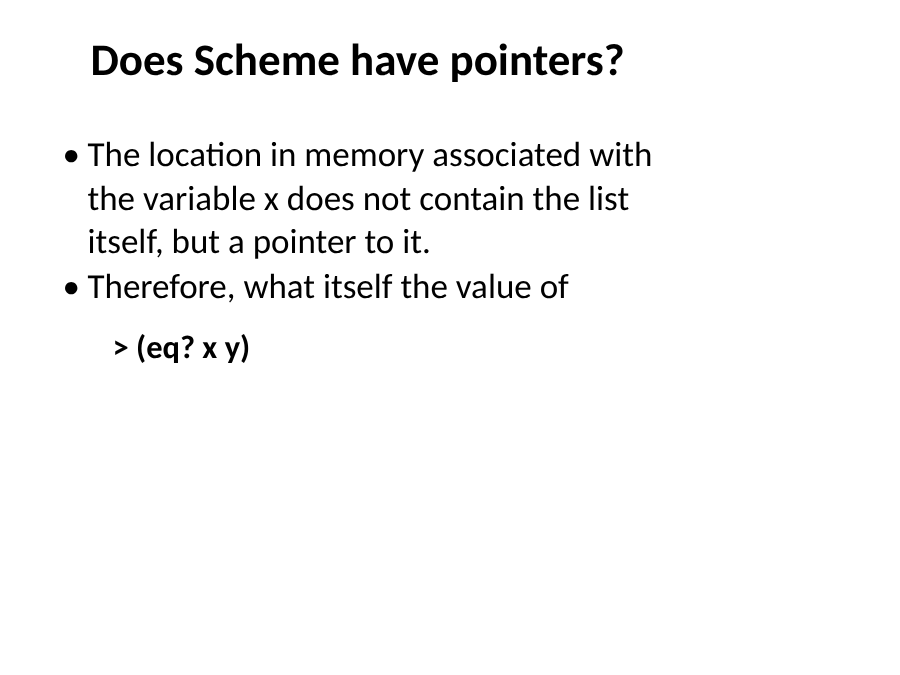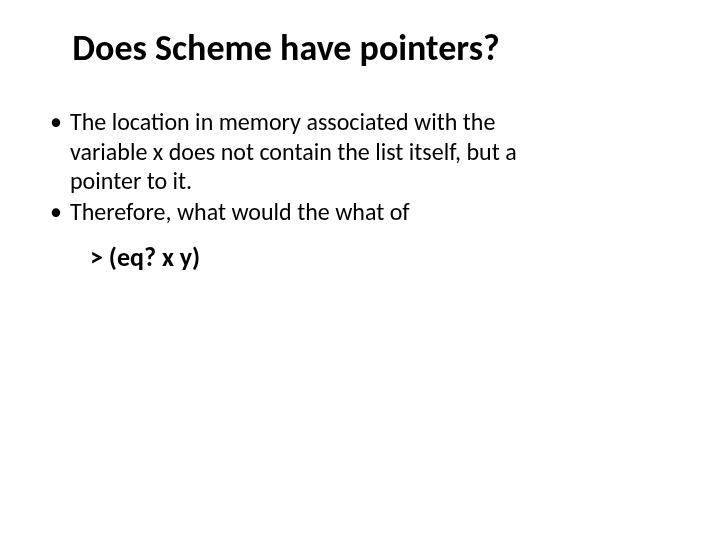--- a/index.html
+++ b/index.html
@@ -18,21 +18,21 @@
     padding: 28px 50px 30px 50px;
   }
   .title {
     font-size: 36px;
     font-weight: 700;
     text-align: center;
     margin: 0 0 38px 0;
     line-height: 1.15;
   }
   .bullets {
-    font-size: 24px;
+    font-size: 28px;
     line-height: 1.22;
   }
   .bullet {
     position: relative;
     padding-left: 20px;
     margin-bottom: 2px;
   }
   .bullet::before {
     content: "•";
     position: absolute;
@@ -48,19 +48,19 @@
   }
 </style>
 </head>
 <body>
 
 <div class="slide">
   <h1 class="title">Does Scheme have pointers?</h1>
 
   <div class="bullets">
     <div class="bullet">The location in memory associated with the variable x does not contain the list itself, but a pointer to it.</div>
-    <div class="bullet">Therefore,  what would the what of</div>
+    <div class="bullet">Therefore,  what itself the value of</div>
   </div>
 
   <div class="code-block">
     <div>&gt;  (eq?  x  y)</div>
   </div>
 </div>
 
 </body></html>

